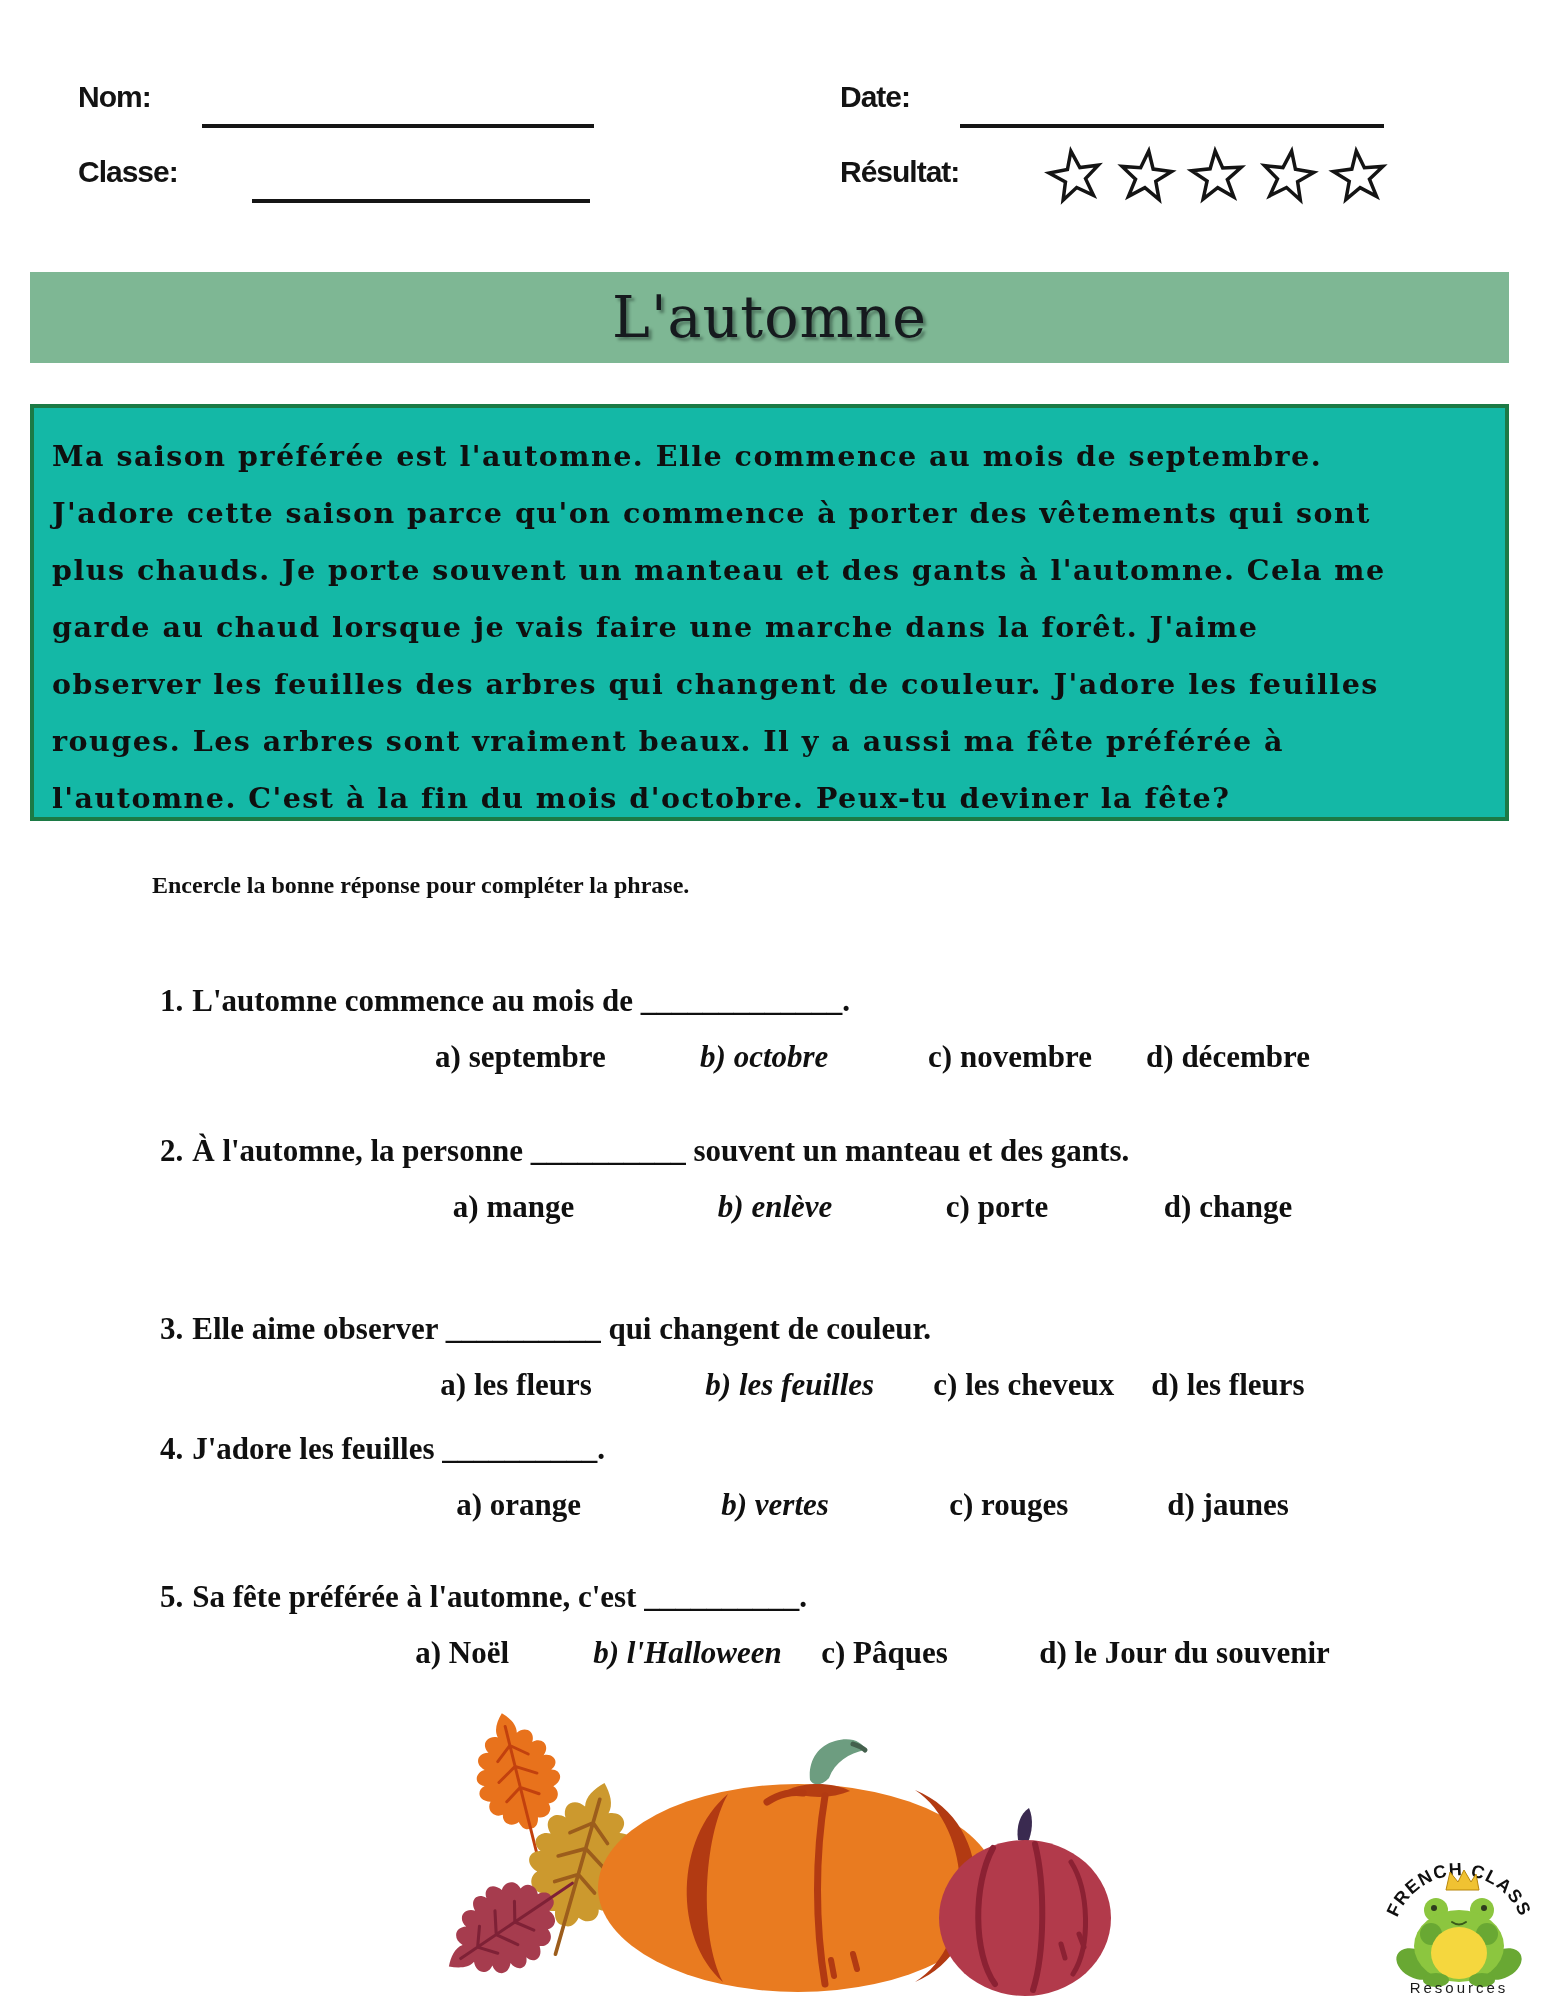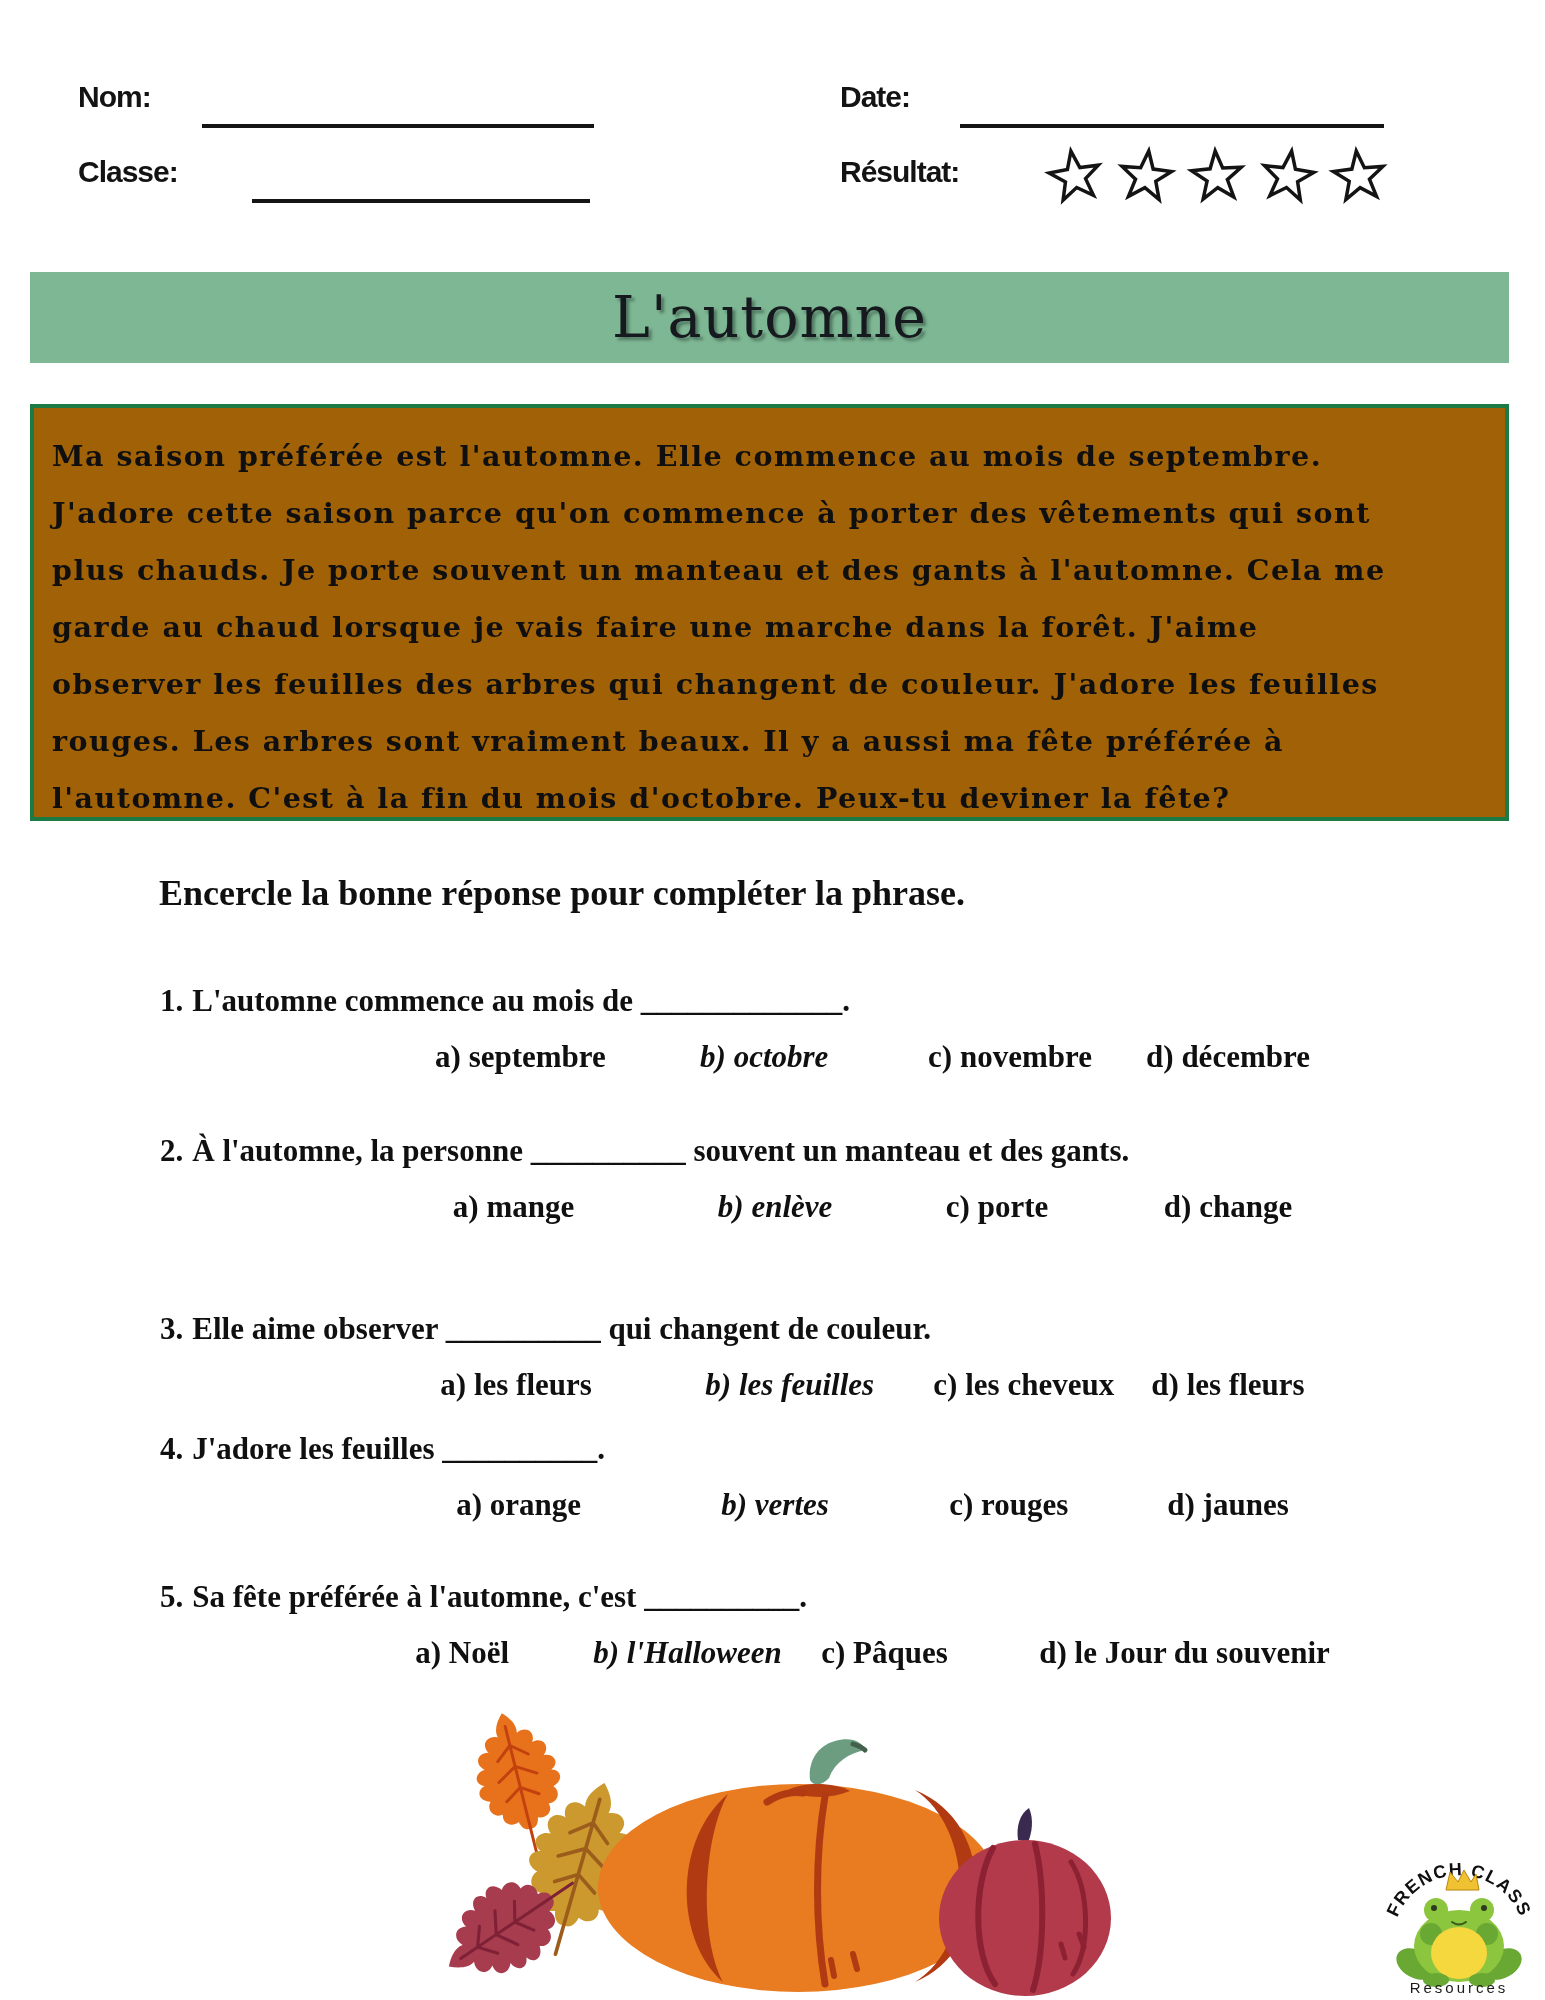--- a/index.html
+++ b/index.html
@@ -24,33 +24,33 @@
     text-align:center;
   }
   .banner-title {
     font-family:"DejaVu Serif", serif; font-weight:400;
     font-size:57px; line-height:91px; letter-spacing:1px; color:#161a1e;
     text-shadow:3px 3px 3px rgba(25,45,35,0.45);
   }
   
   .reading-box {
     position:absolute; left:30px; top:404px; width:1479px; height:417px;
-    border:4px solid #1c7a45; background:#a16207;
+    border:4px solid #1c7a45; background:#14b8a6;
     padding:20px 18px 4px 18px;
   }
   .reading-text {
     font-family:"DejaVu Serif", serif; font-weight:700;
     font-size:28.5px; line-height:57px; letter-spacing:1.5px;
     white-space:pre-line; color:#0f0f0f;
   }
   
   .instruction {
-    position:absolute; left:159px; top:872px;
+    position:absolute; left:152px; top:872px;
     font-family:"Liberation Serif", serif; font-weight:700;
-    font-size:36px; color:#101010;
+    font-size:24px; color:#101010;
   }
   
   .question { position:absolute; left:160px; width:1340px;
     font-family:"Liberation Serif", serif; font-weight:700;
     font-size:31px; line-height:42px; color:#101010; }
   .q-line .qnum { margin-right:9px; }
   .opts { display:flex; margin-top:14px; padding-left:85px;justify-content:center; }
   .opt  { display:inline-block; white-space:nowrap; }
   .opt:nth-child(1) { min-width:265px; }
   .opt:nth-child(2) { min-width:228px;font-style:italic; }

